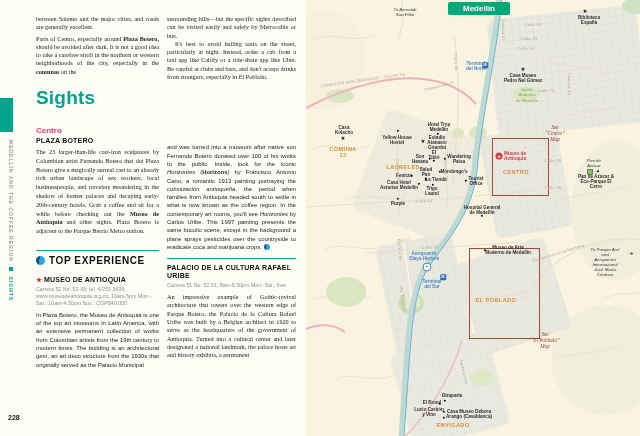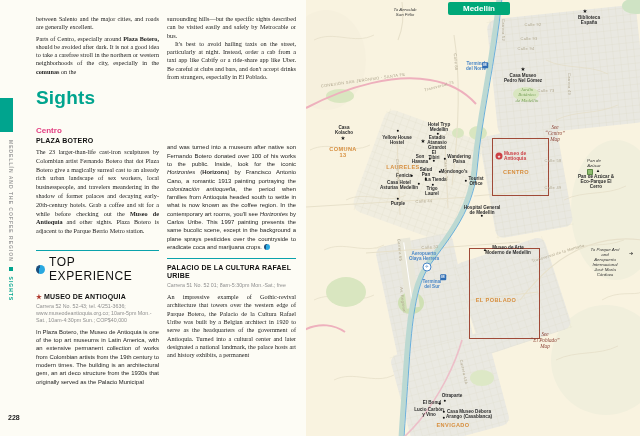--- a/index.html
+++ b/index.html
@@ -25,21 +25,21 @@
   .indent{text-indent:8px}
   .mt3{margin-top:3px}
   .h-pink{color:#e23d80;font-size:8.5px;font-weight:bold;margin:11px 0 0}
   .h-sights{color:#00a48e;font-size:19px;line-height:19px;font-weight:bold;margin:12px 0 0;letter-spacing:.2px}
   .h-centro{color:#e23d80;font-size:8px;font-weight:bold;margin:19px 0 0}
   .h-sight{font-size:7px;font-weight:bold;color:#111;margin:2px 0 0;letter-spacing:.2px;line-height:8px}
   .details{font-size:5.3px;line-height:6.9px;color:#8f8f8f;margin:2px 0 0;text-align:left}
   .rule{border:0;border-top:1.6px solid #0aa2ab;margin:14px 0 0}
   .topx{display:flex;align-items:center;gap:4px;margin:4px 0 0}
   .circ{width:9px;height:9px;border-radius:50%;background:linear-gradient(100deg,#1b4f7d 38%,#29a8e0 39%);flex:0 0 auto}
-  .topx .t{font-size:12px;font-weight:normal;letter-spacing:.6px;color:#111}
+  .topx .t{font-size:10px;font-weight:bold;letter-spacing:.6px;color:#111}
   .star-red{color:#b03a2e;font-size:6.5px;margin-right:2px}
   .endcirc{display:inline-block;width:6px;height:6px;border-radius:50%;
            background:linear-gradient(100deg,#1b4f7d 38%,#29a8e0 39%);vertical-align:-1px;margin-left:2px}
   .sp{height:62px}
   .pagenum{position:absolute;left:8px;top:414px;font-size:7px;font-weight:bold;color:#222}
   .b{font-weight:bold}.i{font-style:italic}
 
   
   #map{position:absolute;left:306px;top:0;width:334px;height:436px;background:#f9f3e0;overflow:hidden}
   #map svg{position:absolute;left:0;top:0}

